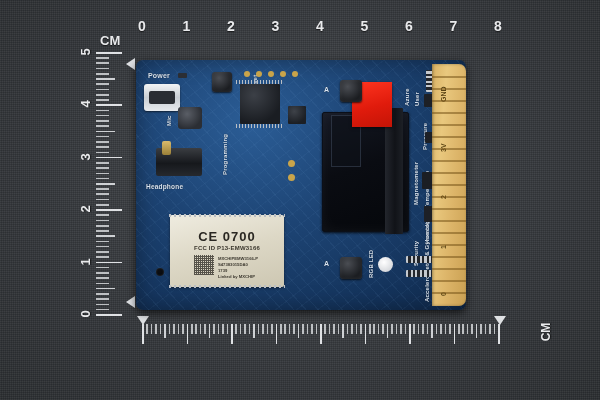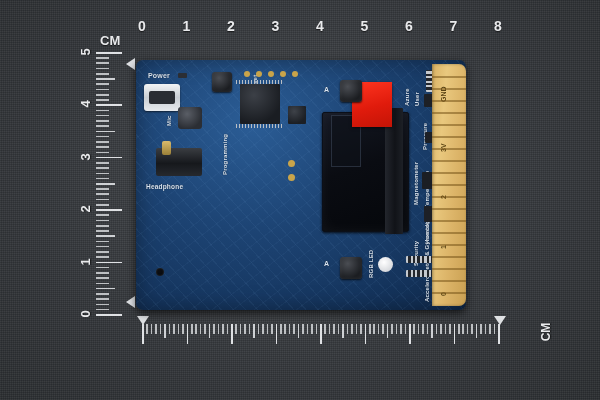--- a/index.html
+++ b/index.html
@@ -427,20 +427,30 @@
     <div class="chip" style="left:289px;top:72px;width:12px;height:11px;background:#1d2026;"></div>
     <div class="chip" style="left:286px;top:112px;width:17px;height:17px;background:#1b1e24;"></div>
     <div class="chip" style="left:288px;top:146px;width:14px;height:16px;background:#1d2026;"></div>
 
     <div class="silk v" style="left:232px;top:218px;">RGB LED</div>
     <div class="white-led" style="left:242px;top:197px;width:15px;height:15px;"></div>
     <div class="hdr" style="left:270px;top:196px;width:26px;height:7px;"></div>
     <div class="hdr" style="left:270px;top:210px;width:26px;height:7px;"></div>
     <div class="hdrv" style="left:290px;top:10px;width:7px;height:22px;"></div>
 
+    <div class="wifi">
+      <div class="shield"></div>
+      <div class="t1">CE 0700</div>
+      <div class="t2">FCC ID P13-EMW3166</div>
+      <div class="qr"></div>
+      <div class="ln" style="top:41px;">MXCHIPEMW3166-P</div>
+      <div class="ln" style="top:47px;">S47383015DA0</div>
+      <div class="ln" style="top:53px;">1739</div>
+      <div class="ln" style="top:59px;">Linked by MXCHIP</div>
+    </div>
 
     <div class="hole" style="left:20px;top:208px;width:8px;height:8px;"></div>
 
     <div id="edge">
       <div class="elab" style="top:38px;">GND</div>
       <div class="elab" style="top:88px;">3V</div>
       <div class="elab" style="top:135px;">2</div>
       <div class="elab" style="top:185px;">1</div>
       <div class="elab" style="top:232px;">0</div>
     <div class="fing" style="top: 12px;"></div>

